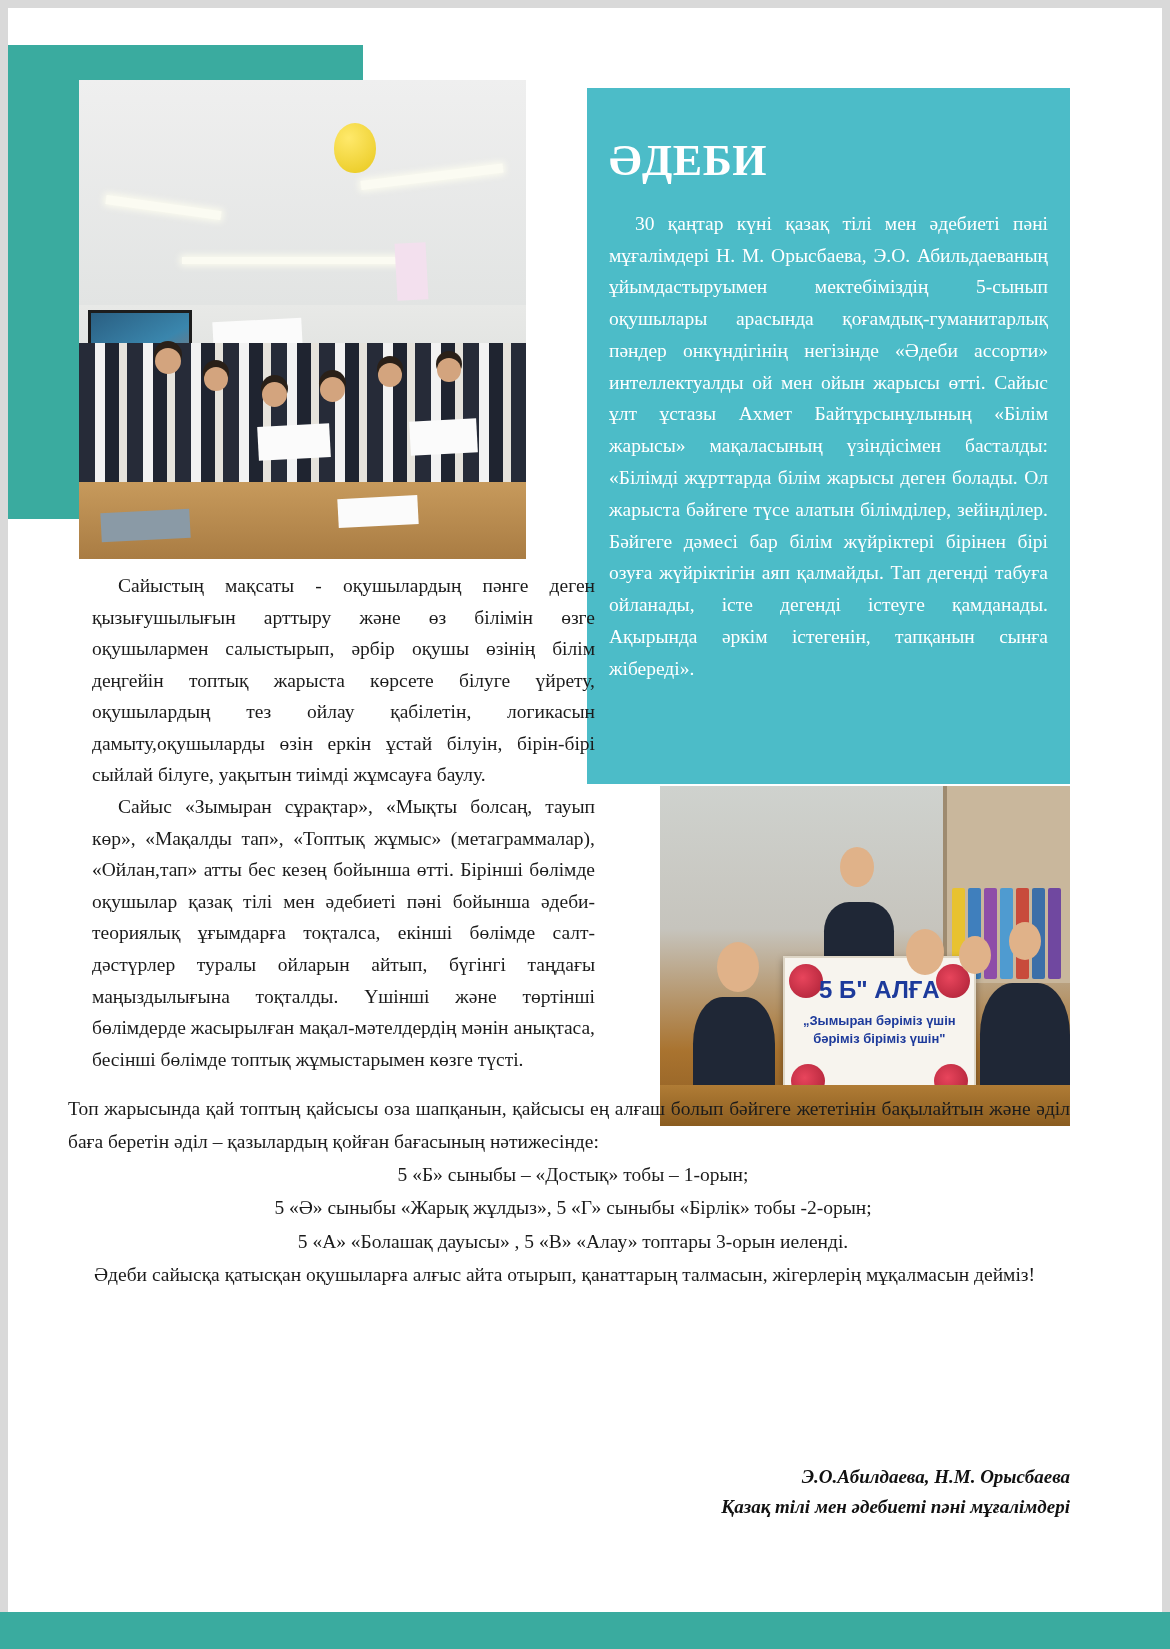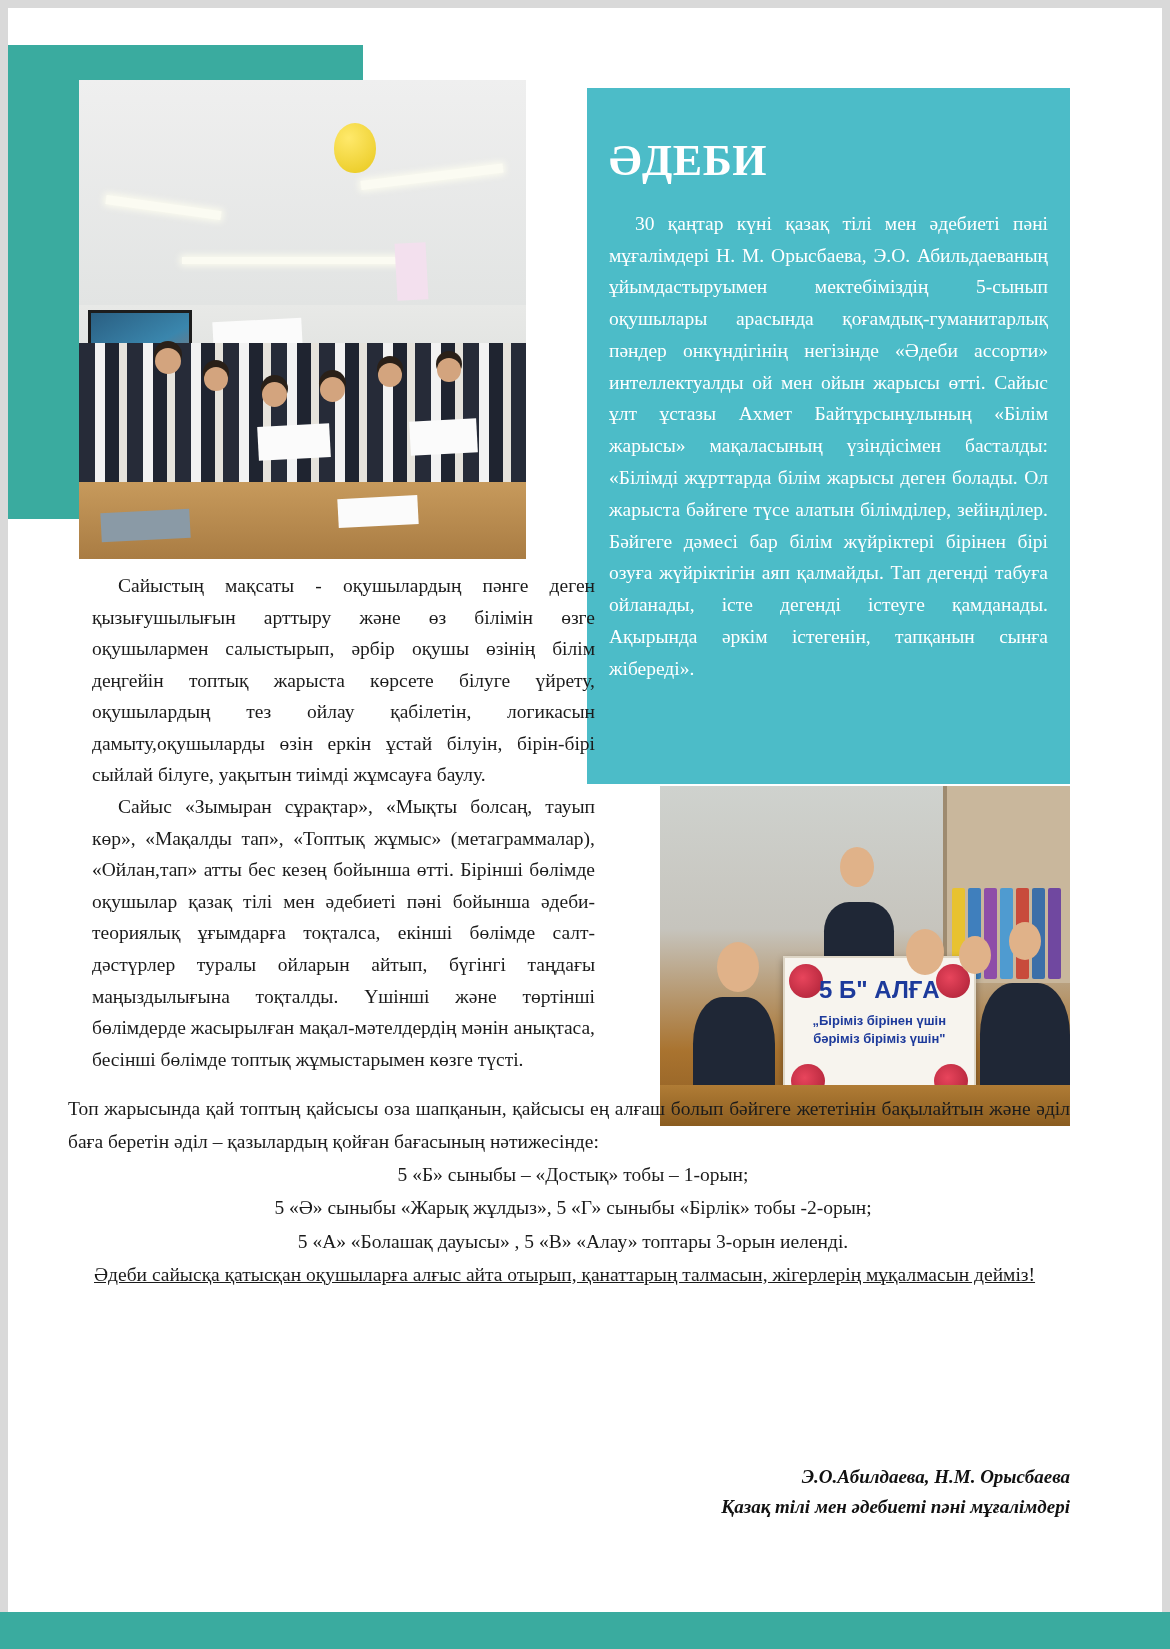--- a/index.html
+++ b/index.html
@@ -143,21 +143,20 @@
     color: #1b1b1b;
     font-size: 19.5px;
     line-height: 1.70;
     text-align: justify;
   }
   .full-col p.just {
     text-indent: 0;
   }
   .full-col p.indent {
     text-indent: 26px;
-    text-decoration: underline;
   }
   .full-col p.plain {
     text-align: center;
     text-indent: 8px;
   }
   .full-col p.noind {
     text-align: left;
     text-indent: 0;
   }
 
@@ -327,21 +326,21 @@
     <div class="p2-face" style="left:44%;top:18%;width:34px;height:40px;"></div>
     <div class="p2-kid" style="left:40%;top:34%;width:17%;height:24%;"></div>
 
     <div class="p2-poster">
       <div class="p2-flower" style="left:2%;top:4%;"></div>
       <div class="p2-flower" style="right:2%;top:4%;"></div>
       <div class="p2-flower" style="left:3%;bottom:4%;"></div>
       <div class="p2-flower" style="right:3%;bottom:4%;"></div>
       <div class="p2-postertext">
         <div class="p2-l1">5 Б" АЛҒА</div>
-        <div class="p2-l2">„Біріміз бірінен үшін</div>
+        <div class="p2-l2">„Зымыран бәріміз үшін</div>
         <div class="p2-l3">бәріміз біріміз үшін"</div>
       </div>
     </div>
 
     <div class="p2-face" style="left:14%;top:46%;width:42px;height:50px;"></div>
     <div class="p2-kid" style="left:8%;top:62%;width:20%;height:38%;"></div>
     <div class="p2-face" style="left:60%;top:42%;width:38px;height:46px;"></div>
     <div class="p2-face" style="left:73%;top:44%;width:32px;height:38px;"></div>
     <div class="p2-face" style="left:85%;top:40%;width:32px;height:38px;"></div>
     <div class="p2-kid" style="left:78%;top:58%;width:22%;height:42%;"></div>

